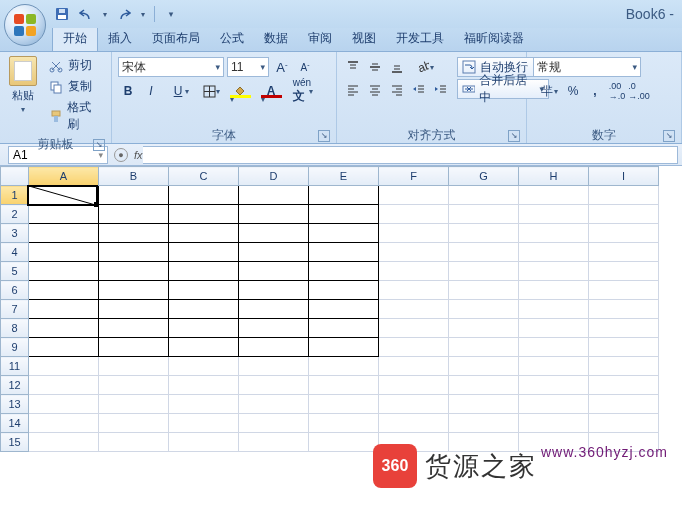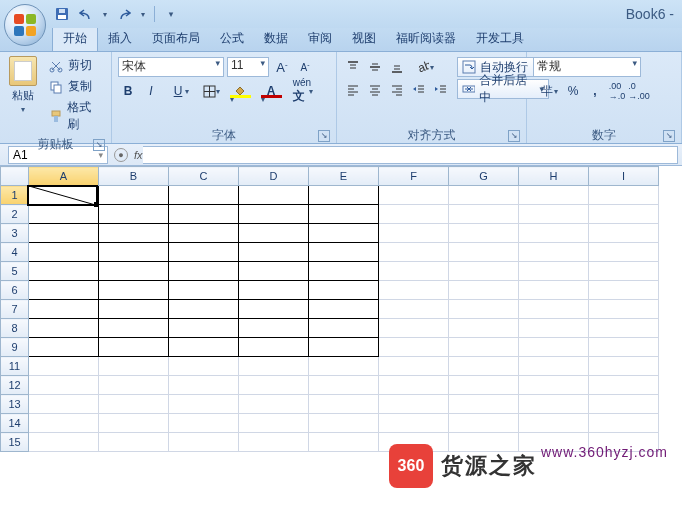--- a/index.html
+++ b/index.html
@@ -25,21 +25,21 @@
 .big-btn{width:40px;display:flex;flex-direction:column;align-items:center;padding-top:2px;gap:2px;cursor:pointer}
 .big-btn .ic{width:28px;height:30px}
 .big-btn .lbl{color:#1e3e6e;font-size:11px}
 .clipboard-ic{background:linear-gradient(#f7e6b0,#e8c77a);border:1px solid #b89a5e;border-radius:2px;position:relative}
 .clipboard-ic::before{content:"";position:absolute;left:4px;top:4px;right:4px;bottom:4px;background:#fff;border:1px solid #ccc}
 .mini-list{display:flex;flex-direction:column;gap:2px;padding:2px}
 .mini-btn{display:flex;align-items:center;gap:4px;padding:1px 4px;cursor:pointer;color:#1e3e6e}
 .mini-ic{width:16px;height:14px;display:inline-flex;align-items:center;justify-content:center}
 .font-group{width:225px}
 .font-row{display:flex;align-items:center;gap:3px;margin-bottom:4px}
-.combo{height:20px;background:#fff;border:1px solid #9db9d9;display:flex;align-items:flex-start;padding:0 3px;font-size:11px;color:#333}
+.combo{height:20px;background:#fff;border:1px solid #9db9d9;display:flex;align-items:center;padding:0 3px;font-size:11px;color:#333}
 .combo .dd{margin-left:auto;color:#3b5a82;font-size:9px}
 .fname{width:106px}
 .fsize{width:42px}
 .sq{width:20px;height:20px;border:1px solid transparent;display:flex;align-items:center;justify-content:center;color:#1e3e6e;cursor:pointer;font-size:12px}
 .sq.split{width:28px;position:relative}
 .sq.split::after{content:"▾";position:absolute;right:2px;font-size:8px;color:#3b5a82}
 .color-bar{position:relative}
 .color-bar::after{content:"";position:absolute;left:3px;right:9px;bottom:2px;height:3px}
 .fill-y::after{background:#ffff00}
 .font-r::after{background:#c00000}
@@ -65,21 +65,21 @@
 .grid .corner{background:linear-gradient(#f6f9fd,#e3ecf7);border-color:#9eb6ce;width:28px}
 .grid .ch.sel,.grid .rh.sel{background:linear-gradient(#fde8a8,#f9d26e)}
 .grid .bordered{border:1px solid #000}
 .active-cell{position:absolute;border:2px solid #000;background:transparent;pointer-events:none}
 .active-cell::after{content:"";position:absolute;right:-3px;bottom:-3px;width:5px;height:5px;background:#000}
 .diag{position:relative}
 .diag svg{position:absolute;left:0;top:0}
 .watermark{position:absolute;right:14px;bottom:18px;display:flex;flex-direction:row;align-items:flex-start;gap:4px}
 .wm-top{display:flex;align-items:center;gap:8px}
 .wm-badge{width:44px;height:44px;background:#e8413a;border-radius:8px;color:#fff;display:flex;align-items:center;justify-content:center;font-size:16px;font-weight:bold}
-.wm-txt1{font-size:22px;color:#333;font-weight:bold;letter-spacing:2px}
+.wm-txt1{font-size:26px;color:#333;font-weight:normal;letter-spacing:2px}
 .wm-txt2{font-size:14px;color:#701a75;letter-spacing:1px}
 svg{display:block}
 </style>
 </head>
 <body>
 
 <div class="titlebar">
   <div class="office-btn">
       <div class="office-logo"></div>
     </div>
@@ -110,22 +110,22 @@
 </div>
 
 <div class="tabs">
     <div class="tab active">开始</div>
     <div class="tab">插入</div>
     <div class="tab">页面布局</div>
     <div class="tab">公式</div>
     <div class="tab">数据</div>
     <div class="tab">审阅</div>
     <div class="tab">视图</div>
+    <div class="tab">开发工具</div>
     <div class="tab">福昕阅读器</div>
-    <div class="tab">开发工具</div>
   </div>
 
 <div class="ribbon">
   <div class="group" style="width:112px">
     <div class="group-body">
       <div class="big-btn">
         <div class="ic clipboard-ic"></div>
         <span class="lbl">粘贴</span>
         <span style="font-size:8px;color:#3b5a82">▾</span>
       </div>

